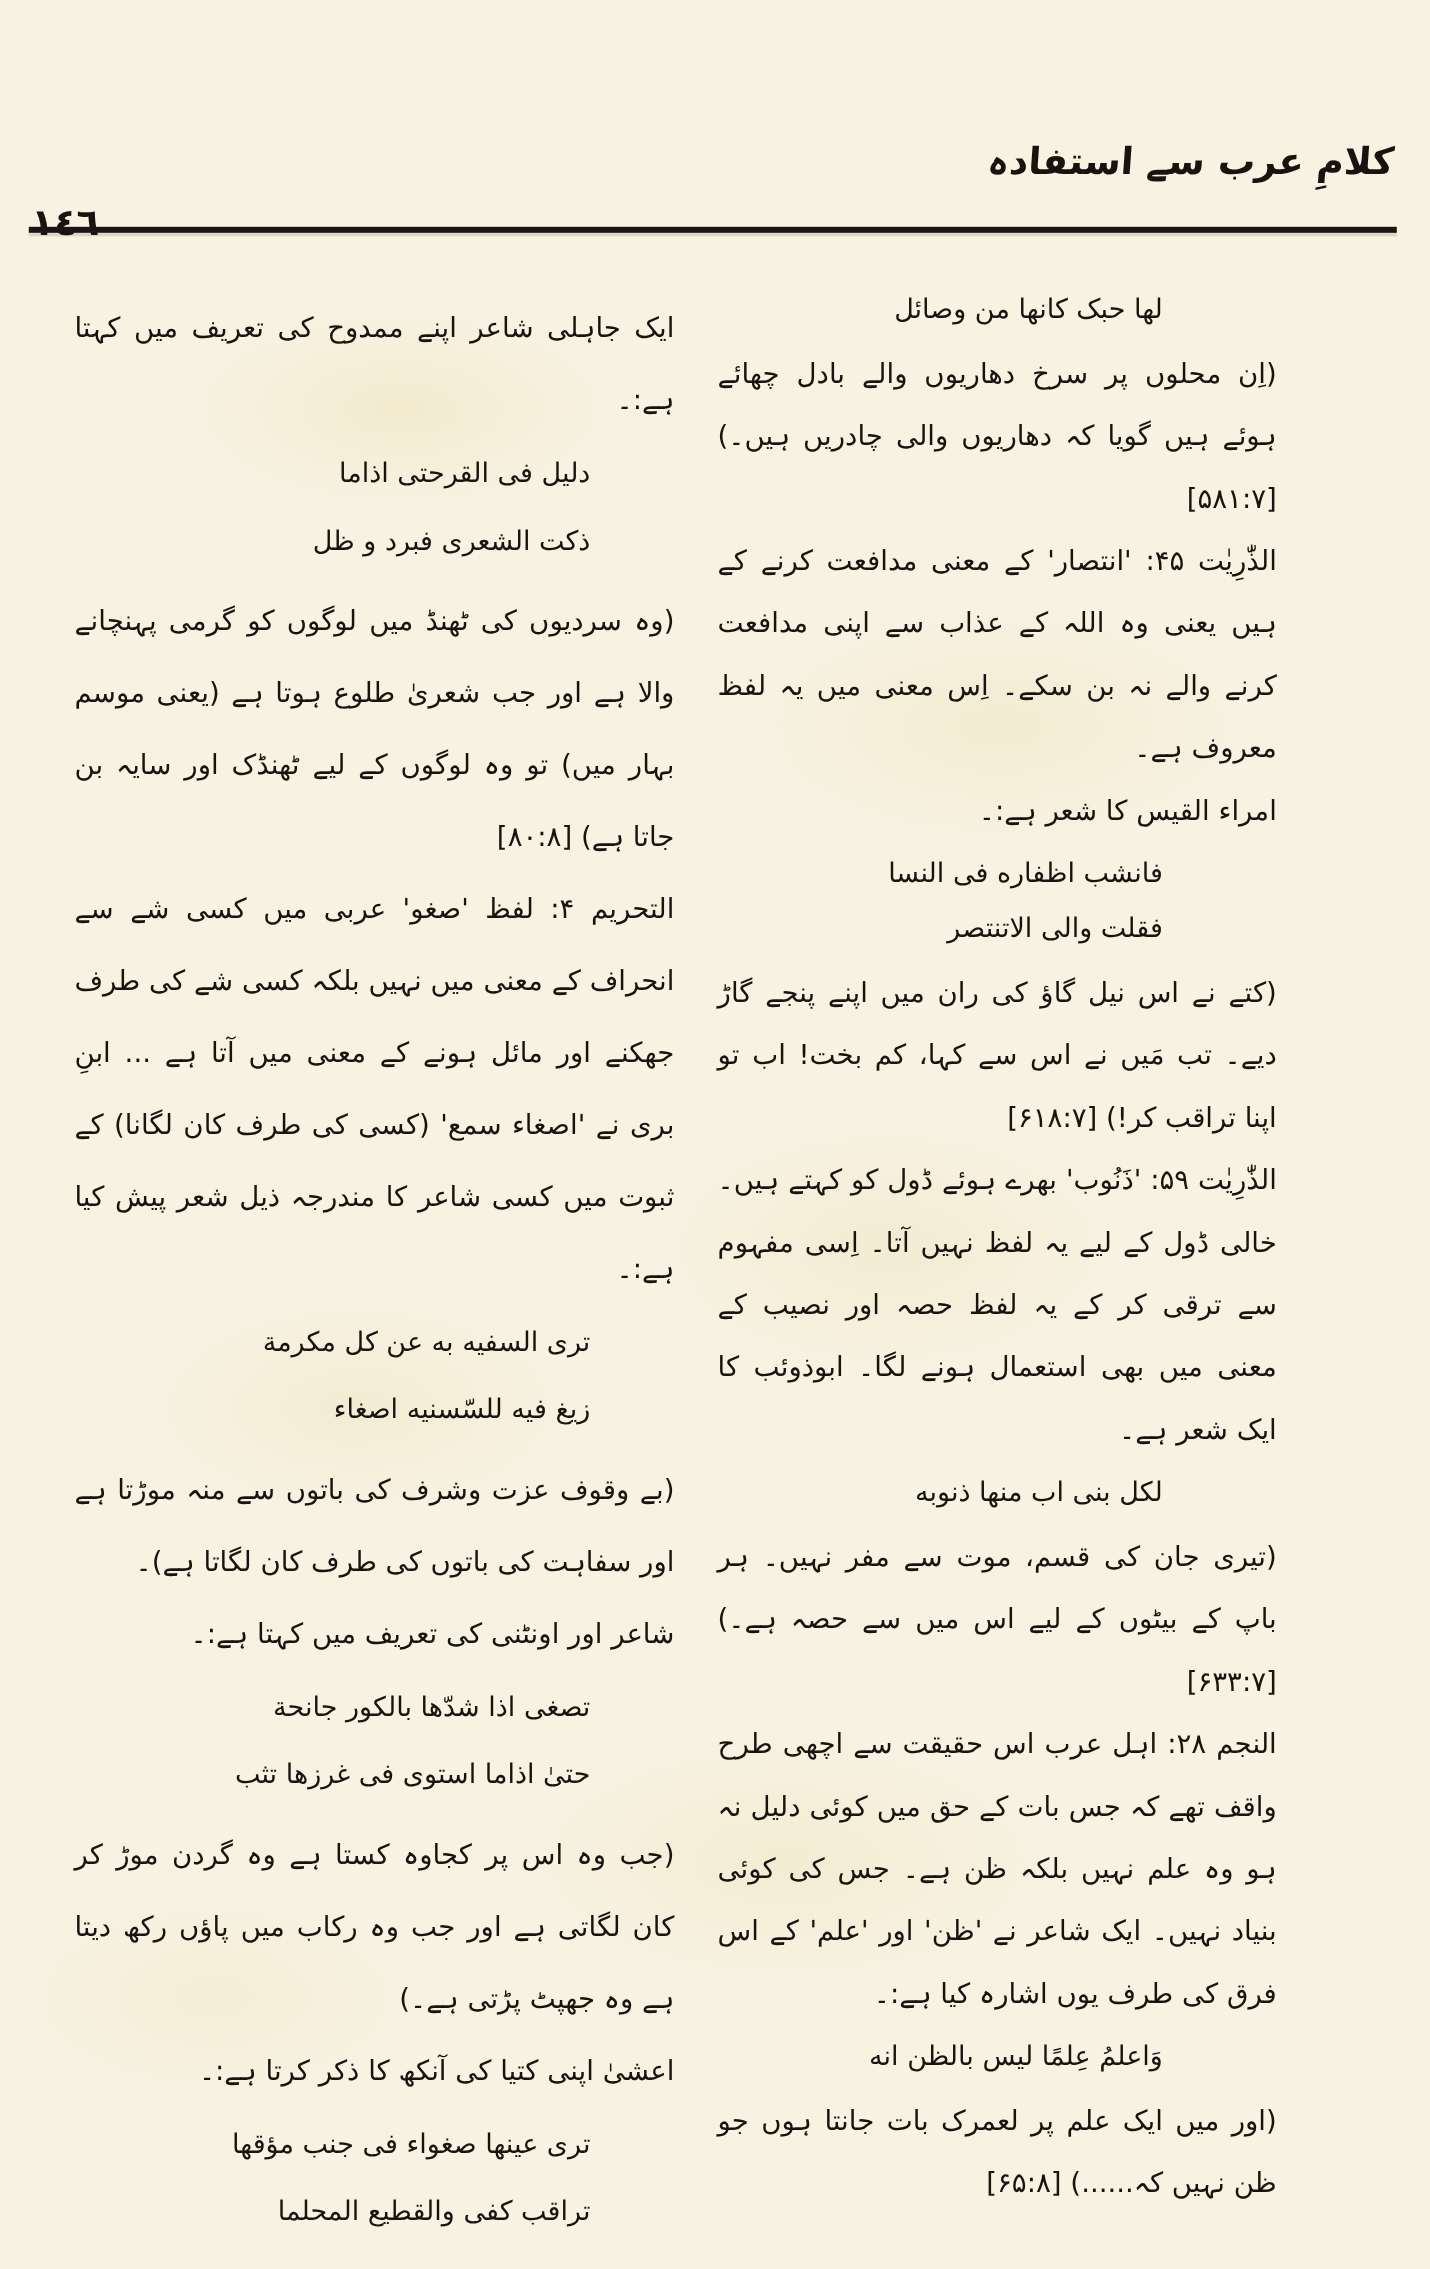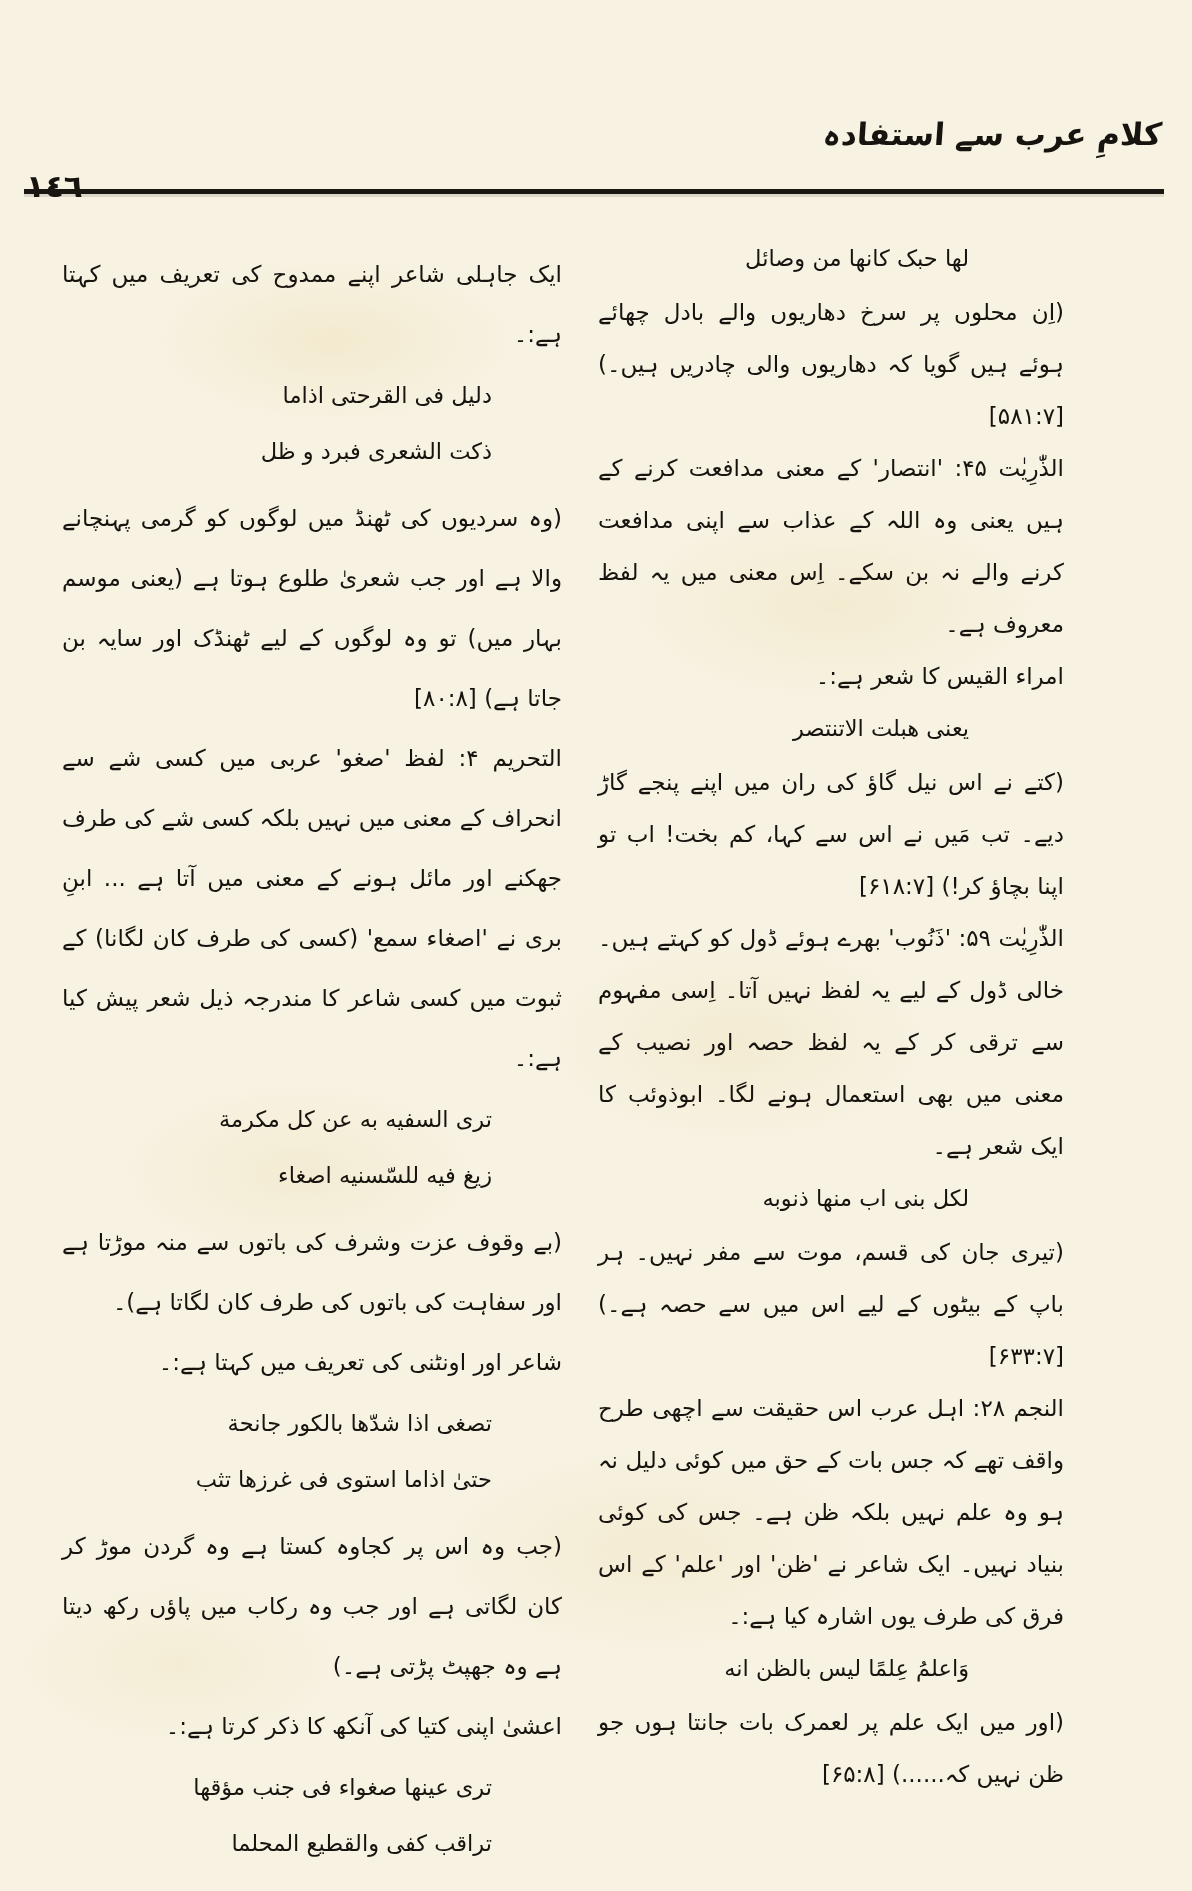--- a/index.html
+++ b/index.html
@@ -76,22 +76,23 @@
 
   <div class="header-title">کلامِ عرب سے استفادہ</div>
   <div class="page-number">١٤٦</div>
   <div class="header-rule"></div>
 
   <div class="col col-right">
     <div class="verse">لها حبک کانها من وصائل</div>
     <p class="para">(اِن محلوں پر سرخ دھاریوں والے بادل چھائے ہوئے ہیں گویا کہ دھاریوں والی چادریں ہیں۔) [۵۸۱:۷]</p>
     <p class="para">الذّٰرِیٰت ۴۵: 'انتصار' کے معنی مدافعت کرنے کے ہیں یعنی وہ اللہ کے عذاب سے اپنی مدافعت کرنے والے نہ بن سکے۔ اِس معنی میں یہ لفظ معروف ہے۔</p>
     <p class="para">امراء القیس کا شعر ہے:۔</p>
-    <div class="verse">یعنی هبلت الاتنتصر</div>
-    <p class="para">(کتے نے اس نیل گاؤ کی ران میں اپنے پنجے گاڑ دیے۔ تب مَیں نے اس سے کہا، کم بخت! اب تو اپنا بچاؤ کر!) [۶۱۸:۷]</p>
+    <div class="verse">فانشب اظفاره فی النسا</div>
+    <div class="verse">فقلت والی الاتنتصر</div>
+    <p class="para">(کتے نے اس نیل گاؤ کی ران میں اپنے پنجے گاڑ دیے۔ تب مَیں نے اس سے کہا، کم بخت! اب تو اپنا تراقب کر!) [۶۱۸:۷]</p>
     <p class="para">الذّٰرِیٰت ۵۹: 'ذَنُوب' بھرے ہوئے ڈول کو کہتے ہیں۔ خالی ڈول کے لیے یہ لفظ نہیں آتا۔ اِسی مفہوم سے ترقی کر کے یہ لفظ حصہ اور نصیب کے معنی میں بھی استعمال ہونے لگا۔ ابوذوئب کا ایک شعر ہے۔</p>
     <div class="verse">لکل بنی اب منها ذنوبه</div>
     <p class="para">(تیری جان کی قسم، موت سے مفر نہیں۔ ہر باپ کے بیٹوں کے لیے اس میں سے حصہ ہے۔) [۶۳۳:۷]</p>
     <p class="para">النجم ۲۸: اہل عرب اس حقیقت سے اچھی طرح واقف تھے کہ جس بات کے حق میں کوئی دلیل نہ ہو وہ علم نہیں بلکہ ظن ہے۔ جس کی کوئی بنیاد نہیں۔ ایک شاعر نے 'ظن' اور 'علم' کے اس فرق کی طرف یوں اشارہ کیا ہے:۔</p>
     <div class="verse">وَاعلمُ عِلمًا لیس بالظن انه</div>
     <p class="para">(اور میں ایک علم پر لعمرک بات جانتا ہوں جو ظن نہیں کہ......) [۶۵:۸]</p>
 
   </div>
 
   <div class="col col-left">

